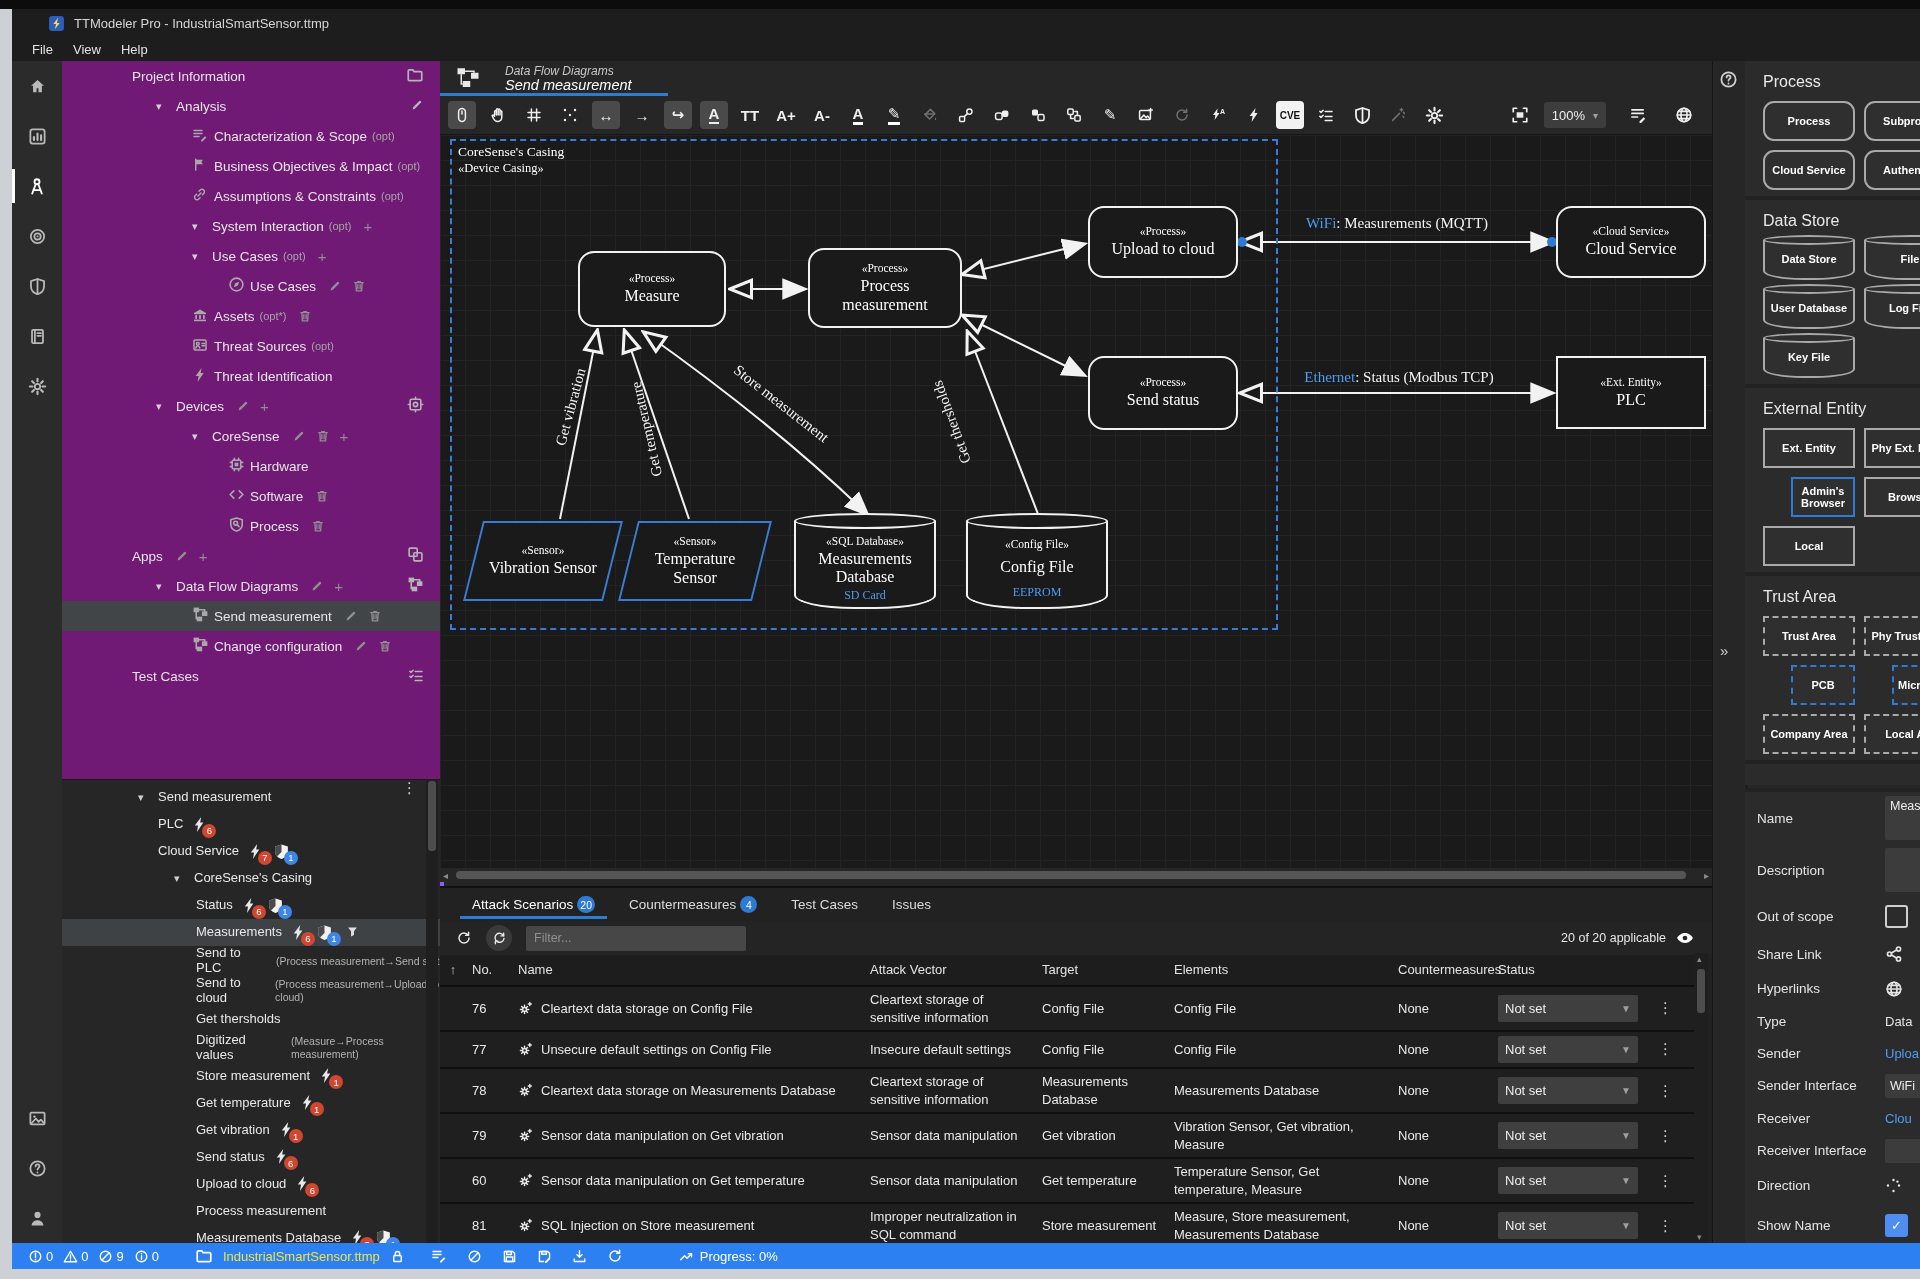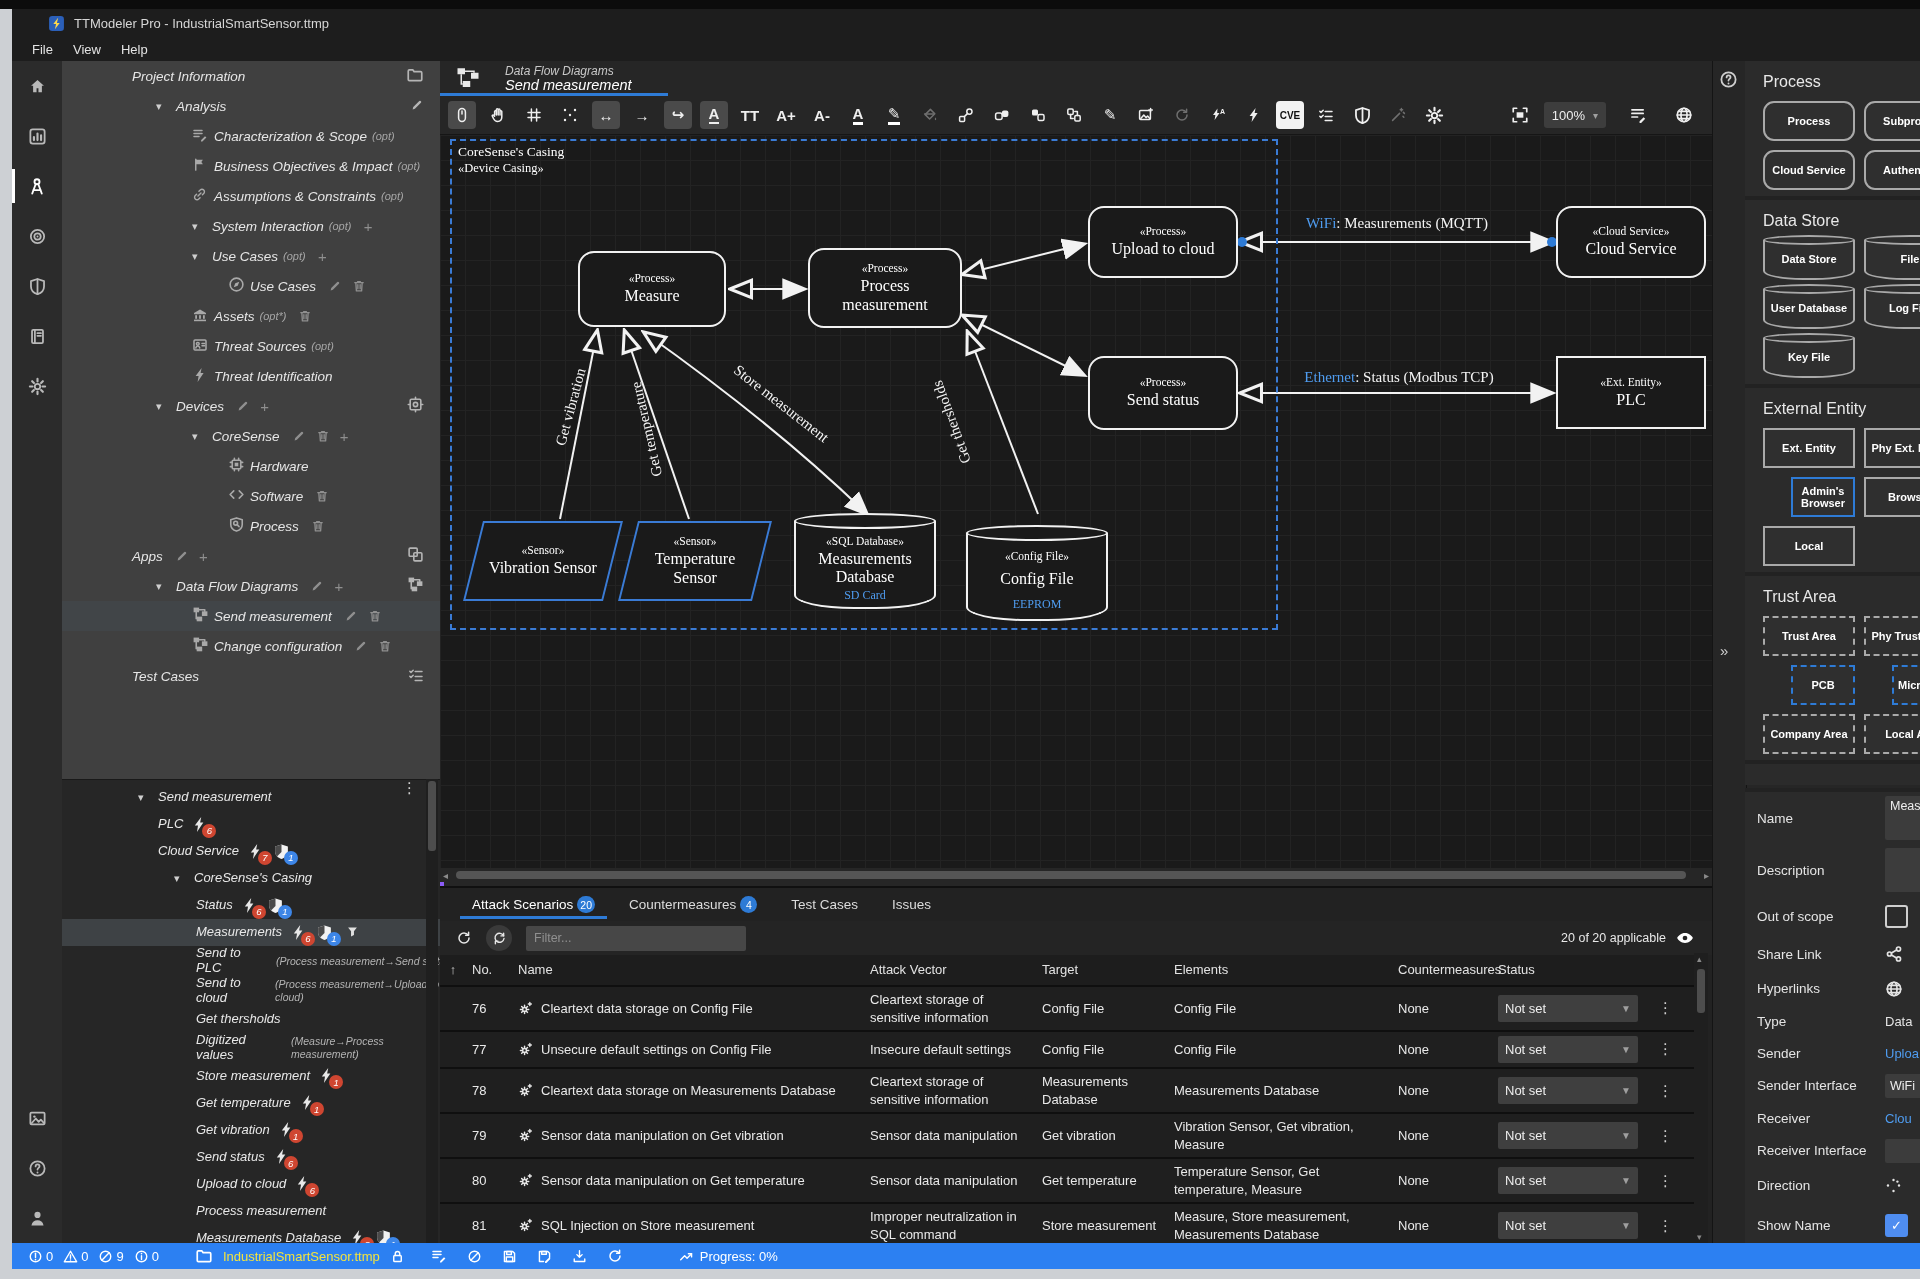--- a/index.html
+++ b/index.html
@@ -15,21 +15,21 @@
   #titlebar{left:12px;top:9px;width:1908px;height:28px;background:#1d1d1d;display:flex;align-items:center;color:#d6d6d6;font-size:13px;}
   #menubar{left:12px;top:37px;width:1908px;height:24px;background:#1d1d1d;display:flex;align-items:center;color:#e3e3e3;font-size:13px;}
   .menu-item{margin-left:4px;padding:2px 8px;cursor:default;}
   
   #rail{left:12px;top:61px;width:50px;height:1182px;background:#2b2b2b;display:flex;flex-direction:column;align-items:stretch;}
   .rail-btn{height:50px;display:flex;align-items:center;justify-content:center;color:#b9b9b9;position:relative;}
   .rail-btn.active{color:#ffffff;}
   .rail-btn.active::before{content:"";position:absolute;left:0;top:8px;bottom:8px;width:3px;background:#fff;}
   #rail-spacer{flex:1;}
   
-  #tree-panel{left:62px;top:61px;width:378px;height:1182px;background:#404040;overflow:hidden;border-right:4px solid #8b5cf6;font-style:italic;}
+  #tree-panel{left:62px;top:61px;width:378px;height:1182px;background:#701a75;overflow:hidden;border-right:4px solid #8b5cf6;}
   .tr-row{display:flex;align-items:center;height:30px;color:#e6e6e6;font-size:13.5px;white-space:nowrap;}
   .tr-row.sel{background:#414548;}
   .tr-arrow{width:20px;color:#cfcfcf;font-size:11px;flex:0 0 20px;}
   .tr-ic{width:22px;flex:0 0 22px;color:#a9a9a9;}
   .tr-sfx{font-size:11px;color:#a5a5a5;margin-left:5px;}
   .tr-acts{display:flex;gap:10px;margin-left:12px;color:#8f8f8f;}
   .tr-right{margin-left:auto;margin-right:16px;color:#b5b5b5;}
   #ftree{position:absolute;left:0;top:718px;width:378px;bottom:0;background:#262626;border-top:1px solid #191919;padding-top:4px;box-sizing:border-box;}
   .ft-row{display:flex;align-items:center;min-height:27px;color:#e8e8e8;font-size:13px;position:relative;}
   .ft-row.sel{background:#3e4245;}
@@ -983,21 +983,21 @@
         <div class="nname" style="width:92px">Temperature Sensor</div>
       </div>
     </div>
     <div class="node cyl serif" style="left:354px;top:386px;width:142px;height:88px">
       <div class="cybody">
         <div class="stereo">«SQL Database»</div>
         <div class="nname" style="width:100px">Measurements Database</div>
         <div class="tech">SD Card</div>
       </div>
     </div>
-    <div class="node cyl serif" style="left:526px;top:398px;width:142px;height:88px">
+    <div class="node cyl serif" style="left:526px;top:386px;width:142px;height:88px">
       <div class="cybody">
         <div class="stereo">«Config File»</div>
         <div class="nname" style="margin-top:8px">Config File</div>
         <div class="tech" style="margin-top:8px">EEPROM</div>
       </div>
     </div>
 
     <div class="flowlabel serif" style="left:957px;top:88px">
       <span class="blue">WiFi</span><span>: Measurements (MQTT)</span>
     </div>
@@ -1163,21 +1163,21 @@
       <span class="acell c-st">
             <span class="dd">
               <span>Not set</span>
               <span class="car">▼</span>
             </span>
           </span>
       <span class="acell c-k">⋮</span>
         </div>
         <div class="arow">
       <span class="acell c-up"></span>
-      <span class="acell c-no">80</span>
+      <span class="acell c-no">60</span>
       <span class="acell c-name">
             <span class="ic">
               <svg width="15" height="15" viewBox="0 0 16 16" fill="none" stroke="currentColor" stroke-width="1.5" stroke-linecap="round" stroke-linejoin="round">
                 <circle cx="7" cy="9" r="2"></circle>
                 <path d="M7 4.6V6M7 12v1.4M2.6 9H4M10 9h1.4M3.9 5.9l1 1M9.1 11.1l1 1M10.1 5.9l-1 1M4.9 11.1l-1 1" stroke-width="1.6"></path>
                 <path d="M12.6 1.6v3.2M11 3.2h3.2"></path>
               </svg>
             </span>
             <span>Sensor data manipulation on Get temperature</span>
           </span>

